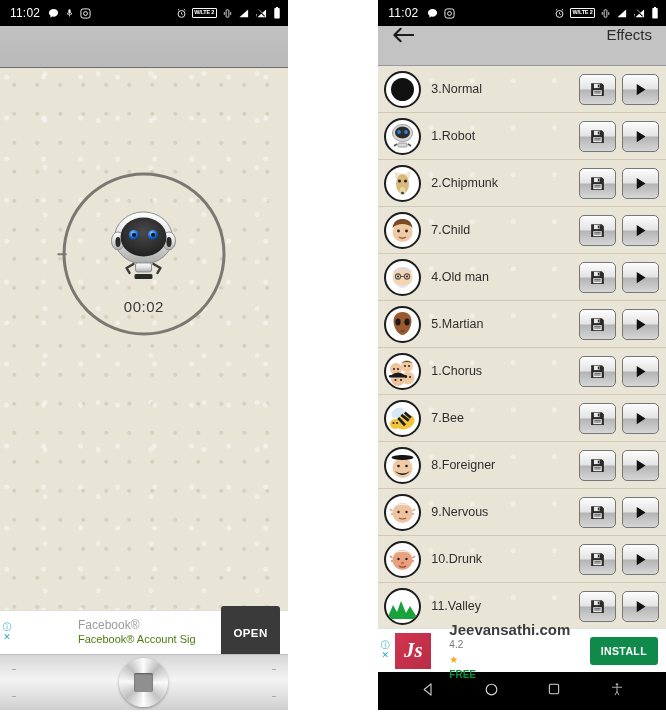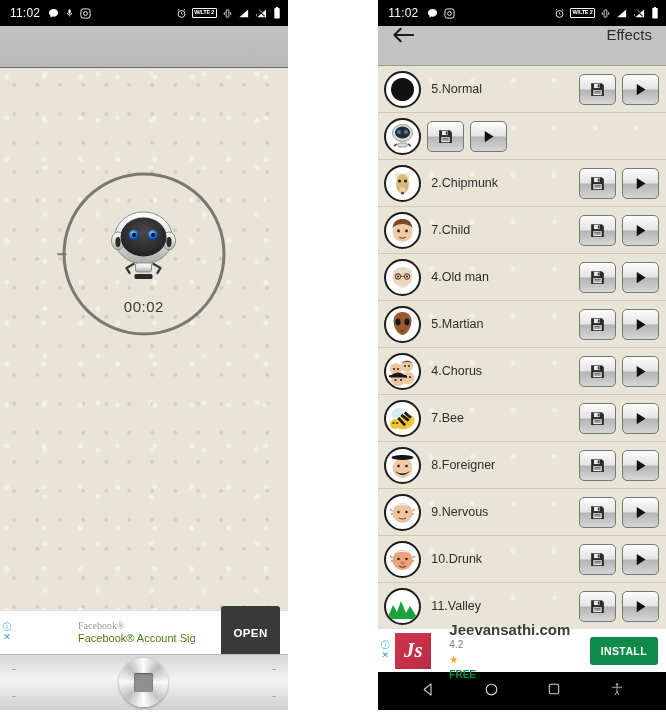--- a/index.html
+++ b/index.html
@@ -73,21 +73,21 @@
     position:relative; height:44px; background:#fff;
     display:flex; align-items:center; border-top:1px solid #ddd;
   }
   .ad-badges {
     width:14px; display:flex; flex-direction:column;
     align-items:center; justify-content:center; gap:1px;
     font-size:9px; color:#2aa7c4; line-height:1;
   }
   .ad-badges span { cursor:pointer; }
   .fb-text { flex:1; padding-left:64px; overflow:hidden; }
-  .fb-adv { font-size:10px; color:#9a9a9a; line-height:1.2;font-family:Liberation Serif, serif; }
+  .fb-adv { font-size:12px; color:#9a9a9a; line-height:1.2; }
   .fb-title { font-size:11px; color:#4d7c0f; white-space:nowrap; line-height:1.25; }
   .fb-open {
     position:absolute; right:8px; top:50%; transform:translateY(-50%);
     background:#3a3a3a; color:#fff; font-size:11.5px; font-weight:bold;
     padding:21px 12px; border-radius:3px; letter-spacing:.4px;
   }
 
   
   .rec-bar {
     position:relative; height:56px;
@@ -375,21 +375,21 @@
     </div>
 
     <div class="eff-list">
 
       <div class="eff-row">
         <div class="avatar">
           <svg width="33" height="33" viewBox="0 0 33 33">
               <circle cx="16.5" cy="16.5" r="11.5" fill="#111"></circle>
             </svg>
         </div>
-        <span class="eff-label">5.Normal</span>
+        <span class="eff-label">3.Normal</span>
         <div class="sq-btn">
           <svg width="17" height="17" viewBox="0 0 24 24">
               <path fill="#2b2b2b" d="M3 3h15l3 3v15H3V3z"></path>
               <rect x="7" y="4" width="8" height="6" fill="#e8e8e8"></rect>
               <rect x="12.5" y="5" width="2" height="4" fill="#2b2b2b"></rect>
               <rect x="6" y="13" width="12" height="7" fill="#e8e8e8"></rect>
               <path d="M7.5 15h9M7.5 17h9" stroke="#2b2b2b" stroke-width="1"></path>
             </svg>
         </div>
         <div class="sq-btn">
@@ -403,20 +403,21 @@
         <div class="avatar">
           <svg width="33" height="33" viewBox="0 0 33 33">
               <ellipse cx="16.5" cy="13" rx="10" ry="8.5" fill="#d9d9d9" stroke="#9a9a9a"></ellipse>
               <ellipse cx="16.5" cy="12.5" rx="7.5" ry="6" fill="#2b2b2b"></ellipse>
               <circle cx="13" cy="12" r="1.9" fill="#2f7fd8"></circle>
               <circle cx="20" cy="12" r="1.9" fill="#2f7fd8"></circle>
               <rect x="12" y="23" width="9" height="4" rx="1" fill="#d9d9d9" stroke="#9a9a9a"></rect>
               <path d="M11 24l-3 2M22 24l3 2" stroke="#555" stroke-width="1.6"></path>
             </svg>
         </div>
+        <span class="eff-label">1.Robot</span>
         <div class="sq-btn">
           <svg width="17" height="17" viewBox="0 0 24 24">
               <path fill="#2b2b2b" d="M3 3h15l3 3v15H3V3z"></path>
               <rect x="7" y="4" width="8" height="6" fill="#e8e8e8"></rect>
               <rect x="12.5" y="5" width="2" height="4" fill="#2b2b2b"></rect>
               <rect x="6" y="13" width="12" height="7" fill="#e8e8e8"></rect>
               <path d="M7.5 15h9M7.5 17h9" stroke="#2b2b2b" stroke-width="1"></path>
             </svg>
         </div>
         <div class="sq-btn">
@@ -550,21 +551,21 @@
               <circle cx="22" cy="23" r="6.5" fill="#f0c9a5"></circle>
               <circle cx="20" cy="22" r="1" fill="#222"></circle>
               <circle cx="24" cy="22" r="1" fill="#222"></circle>
               <circle cx="12" cy="24" r="7" fill="#edc49e"></circle>
               <path d="M4 21q8-7 16 0z" fill="#1a1a1a"></path>
               <rect x="3" y="20" width="18" height="2.6" rx="1.3" fill="#1a1a1a"></rect>
               <circle cx="9.5" cy="25" r="1.1" fill="#222"></circle>
               <circle cx="15" cy="25" r="1.1" fill="#222"></circle>
             </svg>
         </div>
-        <span class="eff-label">4.Chorus</span>
+        <span class="eff-label">1.Chorus</span>
         <div class="sq-btn">
           <svg width="17" height="17" viewBox="0 0 24 24">
               <path fill="#2b2b2b" d="M3 3h15l3 3v15H3V3z"></path>
               <rect x="7" y="4" width="8" height="6" fill="#e8e8e8"></rect>
               <rect x="12.5" y="5" width="2" height="4" fill="#2b2b2b"></rect>
               <rect x="6" y="13" width="12" height="7" fill="#e8e8e8"></rect>
               <path d="M7.5 15h9M7.5 17h9" stroke="#2b2b2b" stroke-width="1"></path>
             </svg>
         </div>
         <div class="sq-btn">

